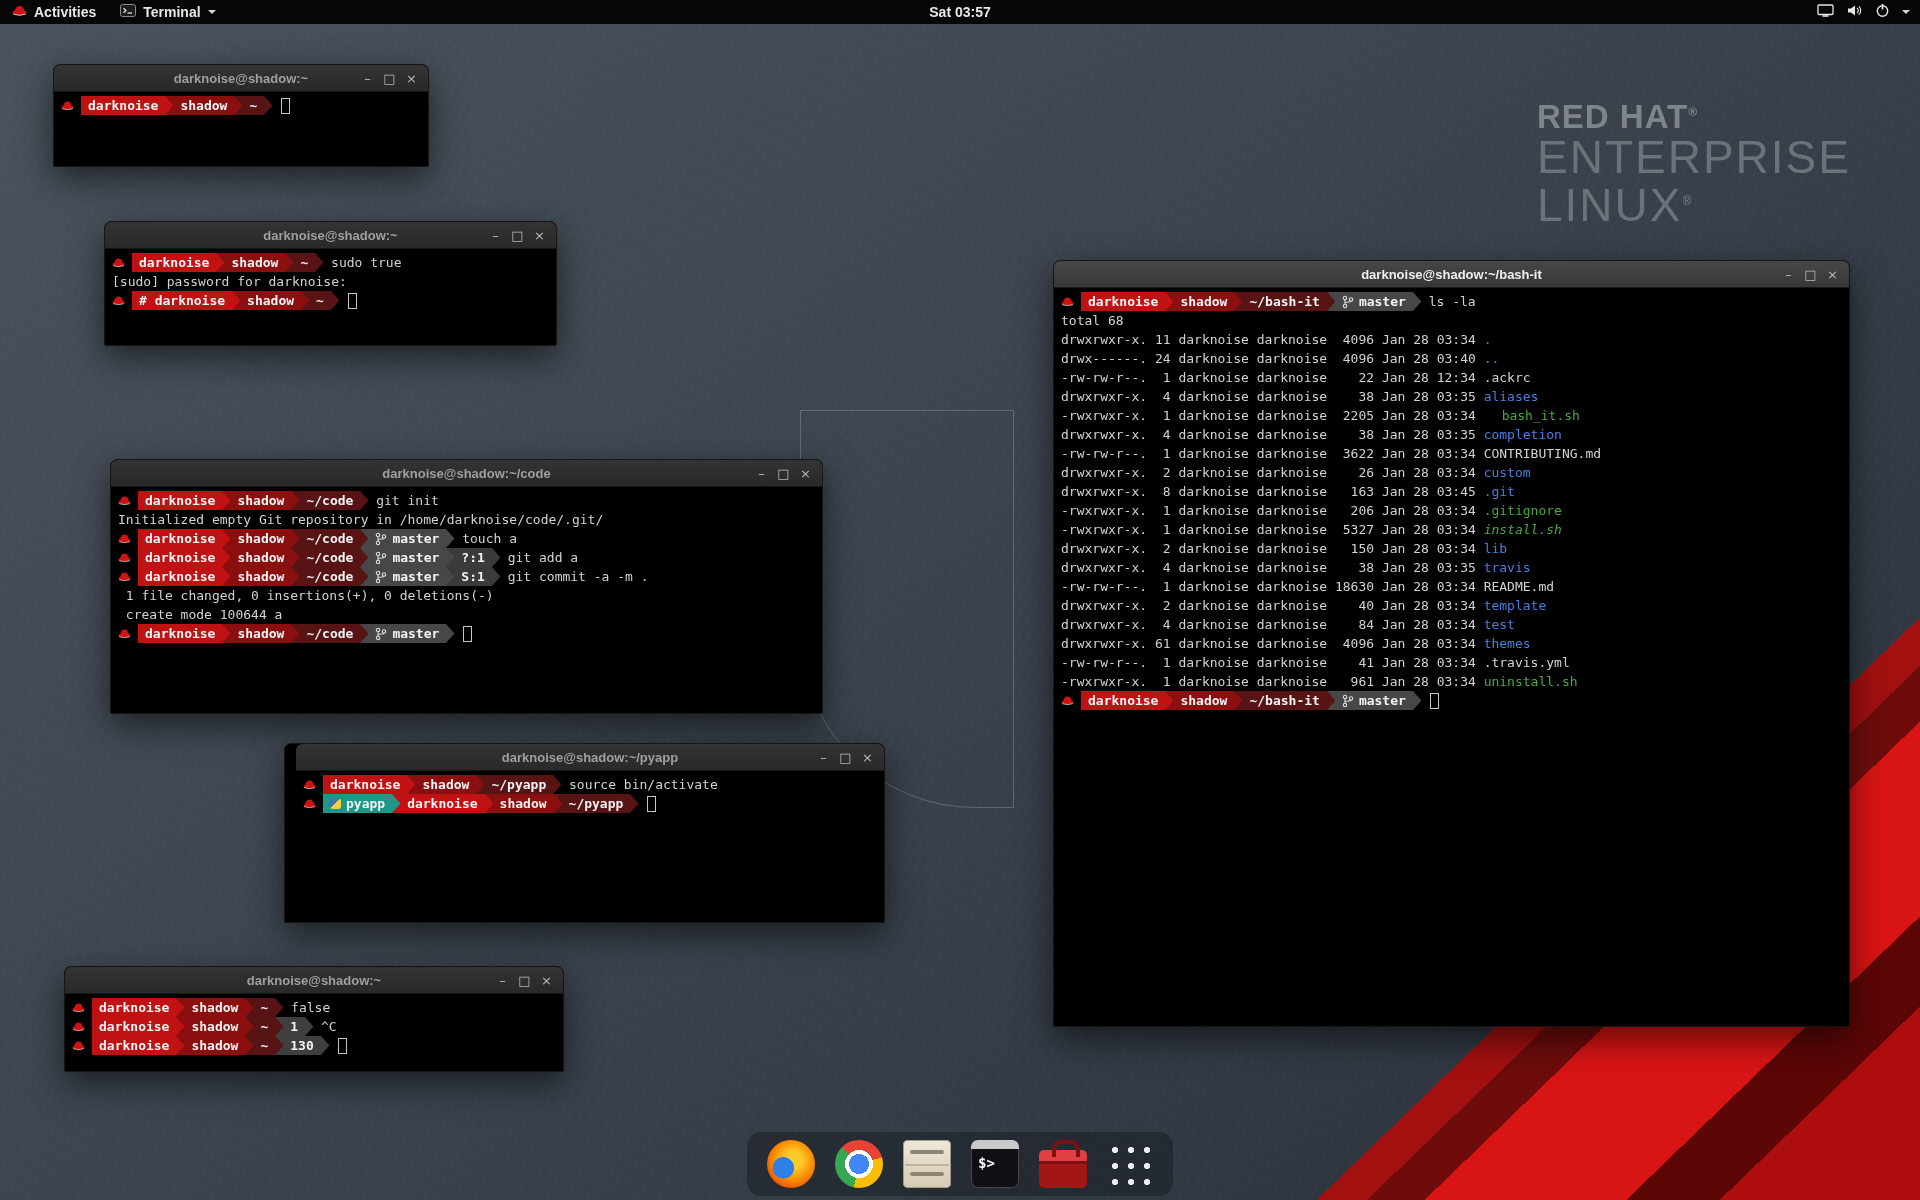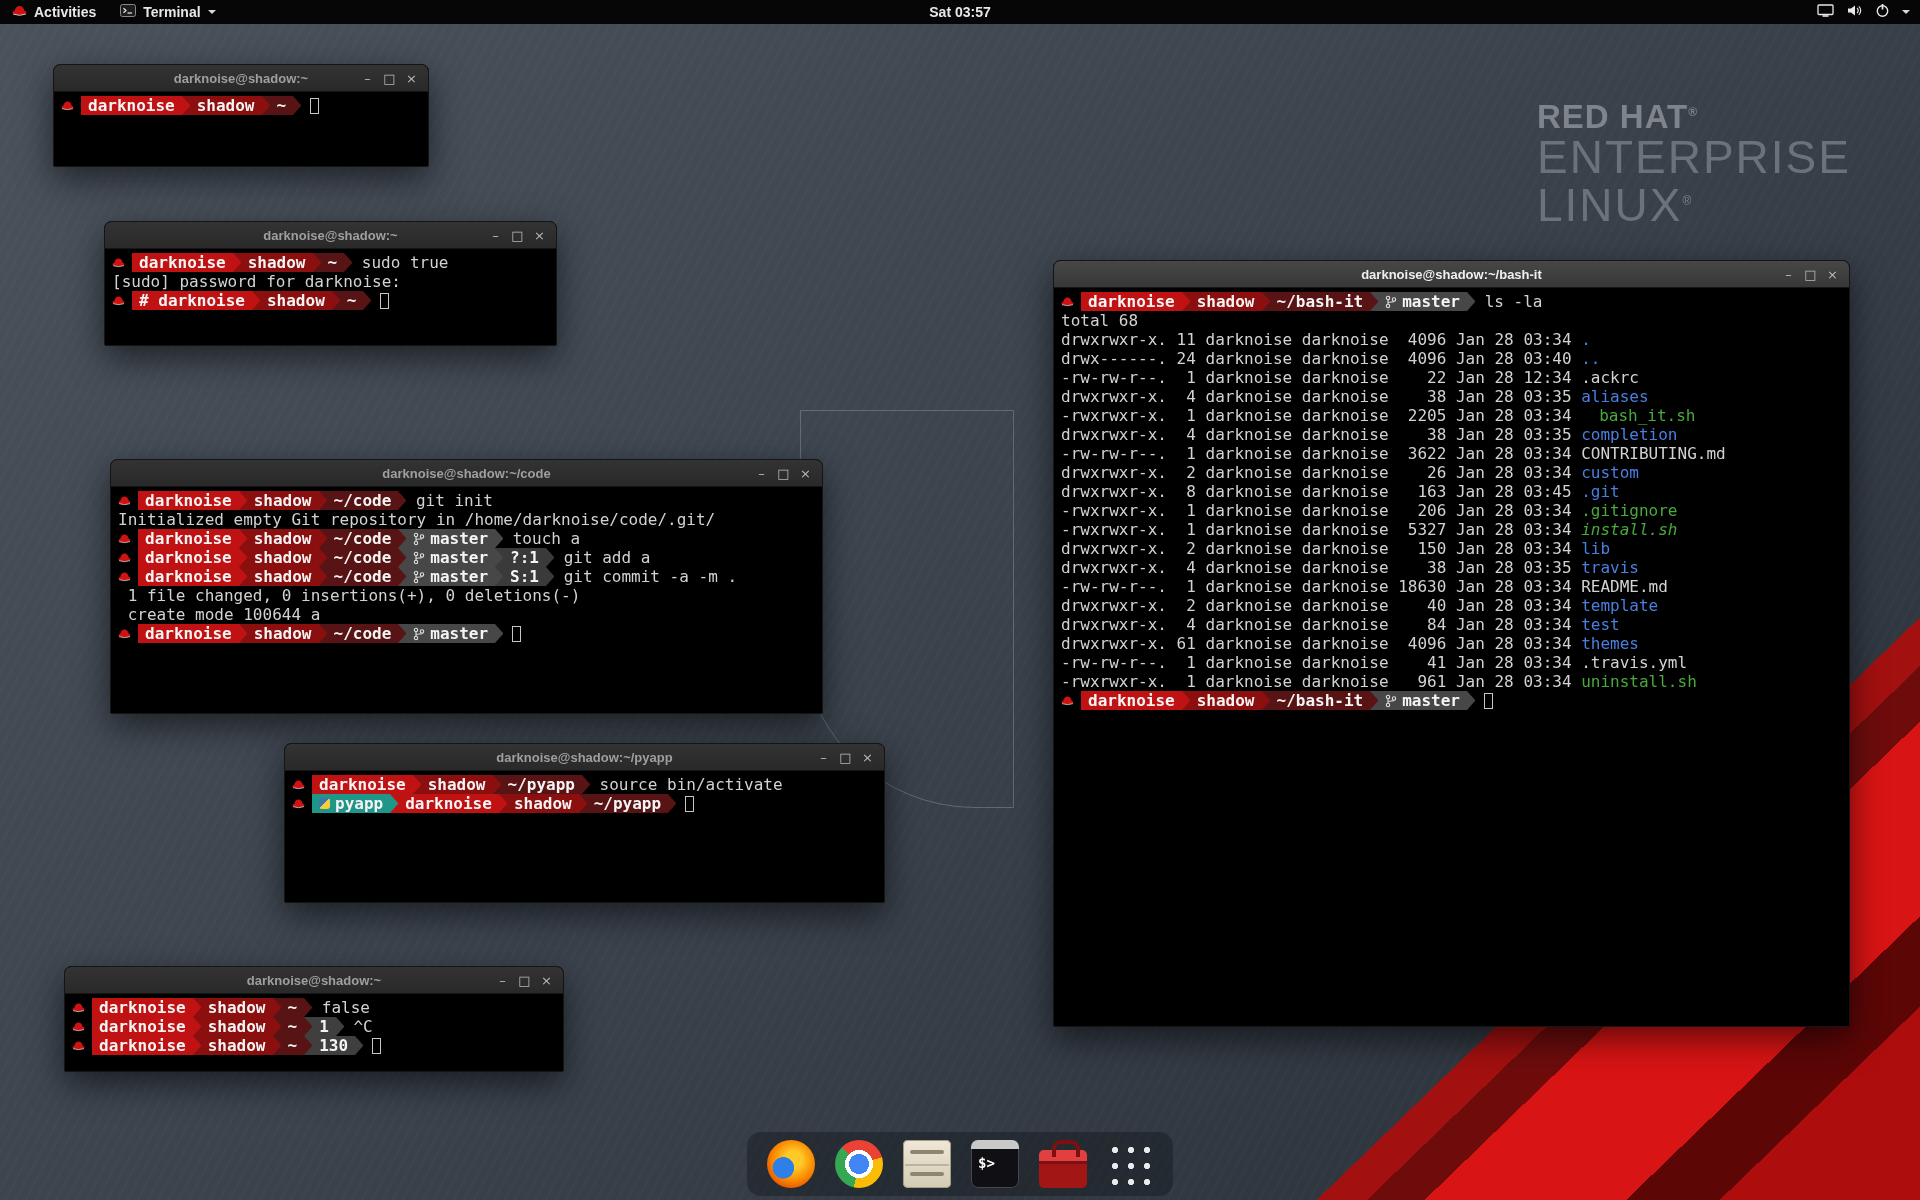--- a/index.html
+++ b/index.html
@@ -38,37 +38,37 @@
   .titlebar { height:27px; background:linear-gradient(#333333,#292929);
     border-radius:6px 6px 0 0; border-bottom:1px solid #161616;
     display:flex; align-items:center; position:relative; }
   .window.active .titlebar { background:linear-gradient(#474747,#373737); }
   .title { position:absolute; left:0; right:0; text-align:center; font-size:13px;
     font-weight:bold; color:#9f9f9f; pointer-events:none; }
   .window.active .title { color:#efefef; }
   .controls { margin-left:auto; display:flex; gap:3px; padding-right:7px; z-index:2; }
   .wbtn { width:19px; height:19px; display:flex; align-items:center; justify-content:center;
     color:#b9b9b9; font-size:13px; font-family:"DejaVu Sans", sans-serif; }
-  .term-body { padding:4px 7px; font-family:"DejaVu Sans Mono", monospace; font-size:16px;
+  .term-body { padding:4px 7px; font-family:"DejaVu Sans Mono", monospace; font-size:13px;
     color:#d2d2d2; }
   .tline { display:flex; align-items:center; height:19px; white-space:pre; }
   .hat { display:inline-flex; margin-right:7px; align-items:center; }
   .pseg { display:inline-flex; align-items:center; height:19px; padding:0 7px;
     color:#f4f4f4; font-weight:bold; }
   .parrow { display:inline-block; width:0; height:19px; border-style:solid;
     border-width:9.5px 0 9.5px 8px; border-top-color:transparent; border-bottom-color:transparent; }
   .ttext, .fname { white-space:pre; }
   .cursor { display:inline-block; width:9px; height:16px; border:1px solid #c6c6c6; margin-left:9px; }
   .pyico { width:11px; height:11px; border-radius:3px; margin-right:5px; display:inline-block;
     background:linear-gradient(135deg,#3b77a8 0 50%, #f7cf3e 50% 100%); }
 
   #w0 { left:53px;  top:64px;  width:376px; height:103px; }
   #w1 { left:104px; top:221px; width:453px; height:125px; }
   #w2 { left:110px; top:459px; width:713px; height:255px; }
-  #w3 { left:284px; top:743px; width:601px; height:160px; }
+  #w3 { left:284px; top:743px; width:601px; height:180px;padding-left:11px; }
   #w4 { left:64px;  top:966px; width:500px; height:106px; }
   #w5 { left:1053px;top:260px; width:797px; height:767px; z-index:10; }
 
   
   .dock { position:absolute; left:50%; bottom:4px; transform:translateX(-50%);
     display:flex; align-items:flex-end; gap:20px; padding:8px 20px;
     background:rgba(12,14,18,0.35); border-radius:14px; z-index:80; }
   .dicon { width:48px; height:48px; position:relative; cursor:default; }
   .fx { border-radius:50%;
     background: radial-gradient(circle at 34% 58%, #2f7fe8 0 25%, rgba(0,0,0,0) 26%),

